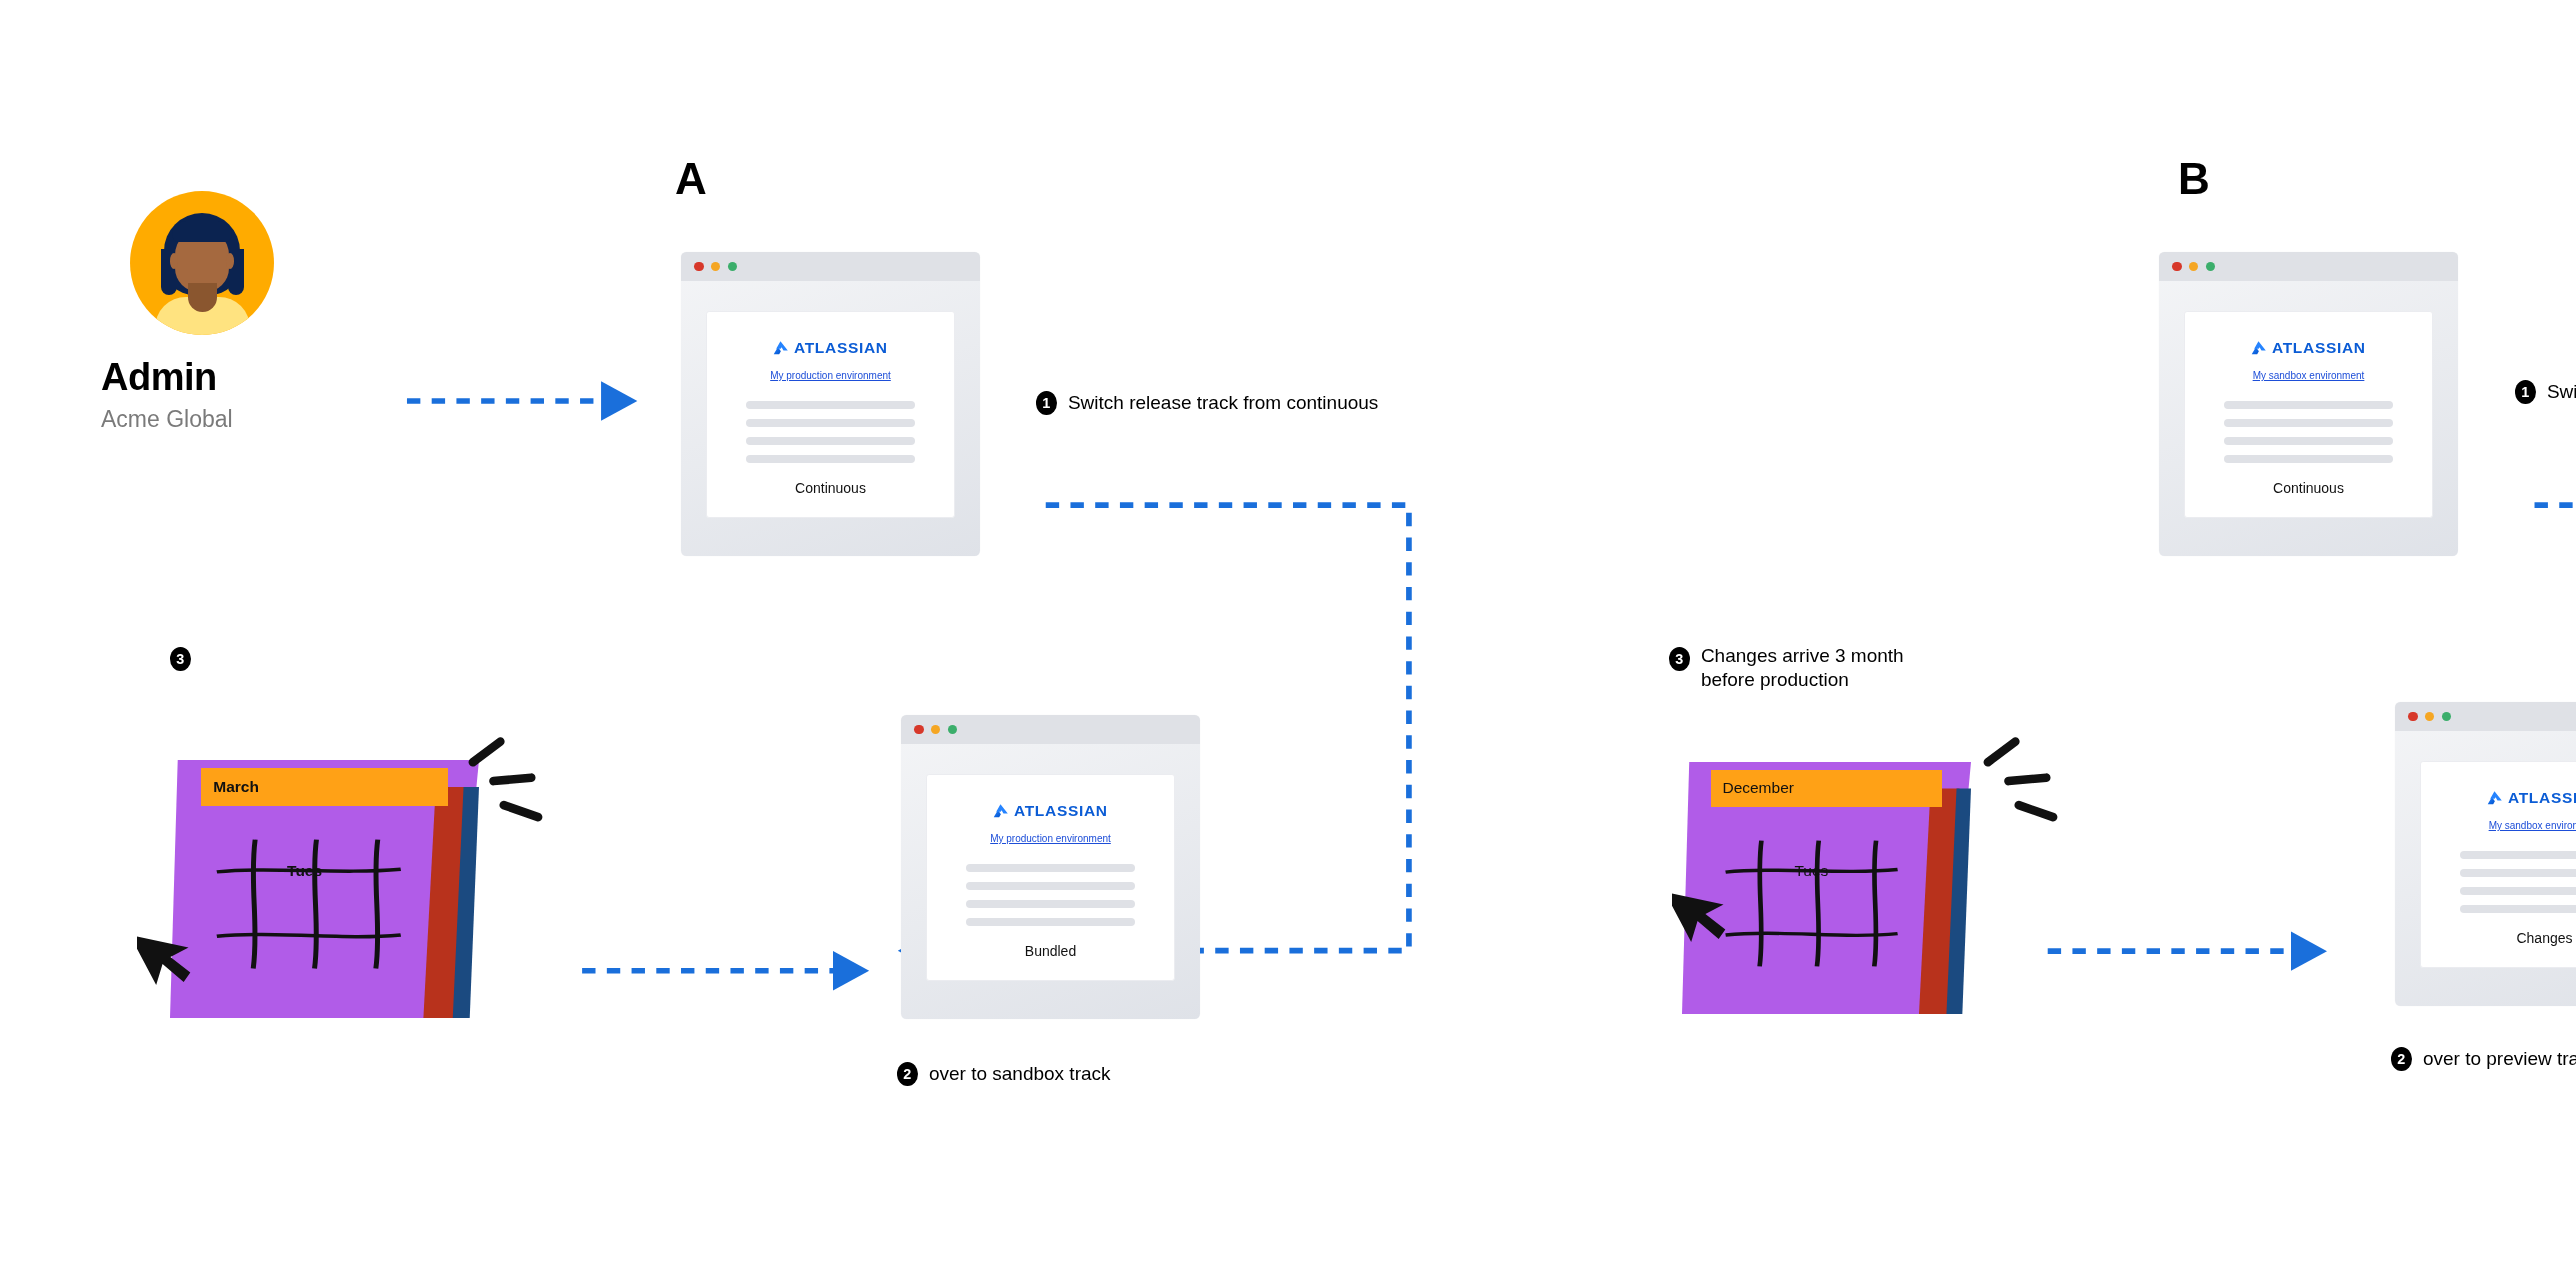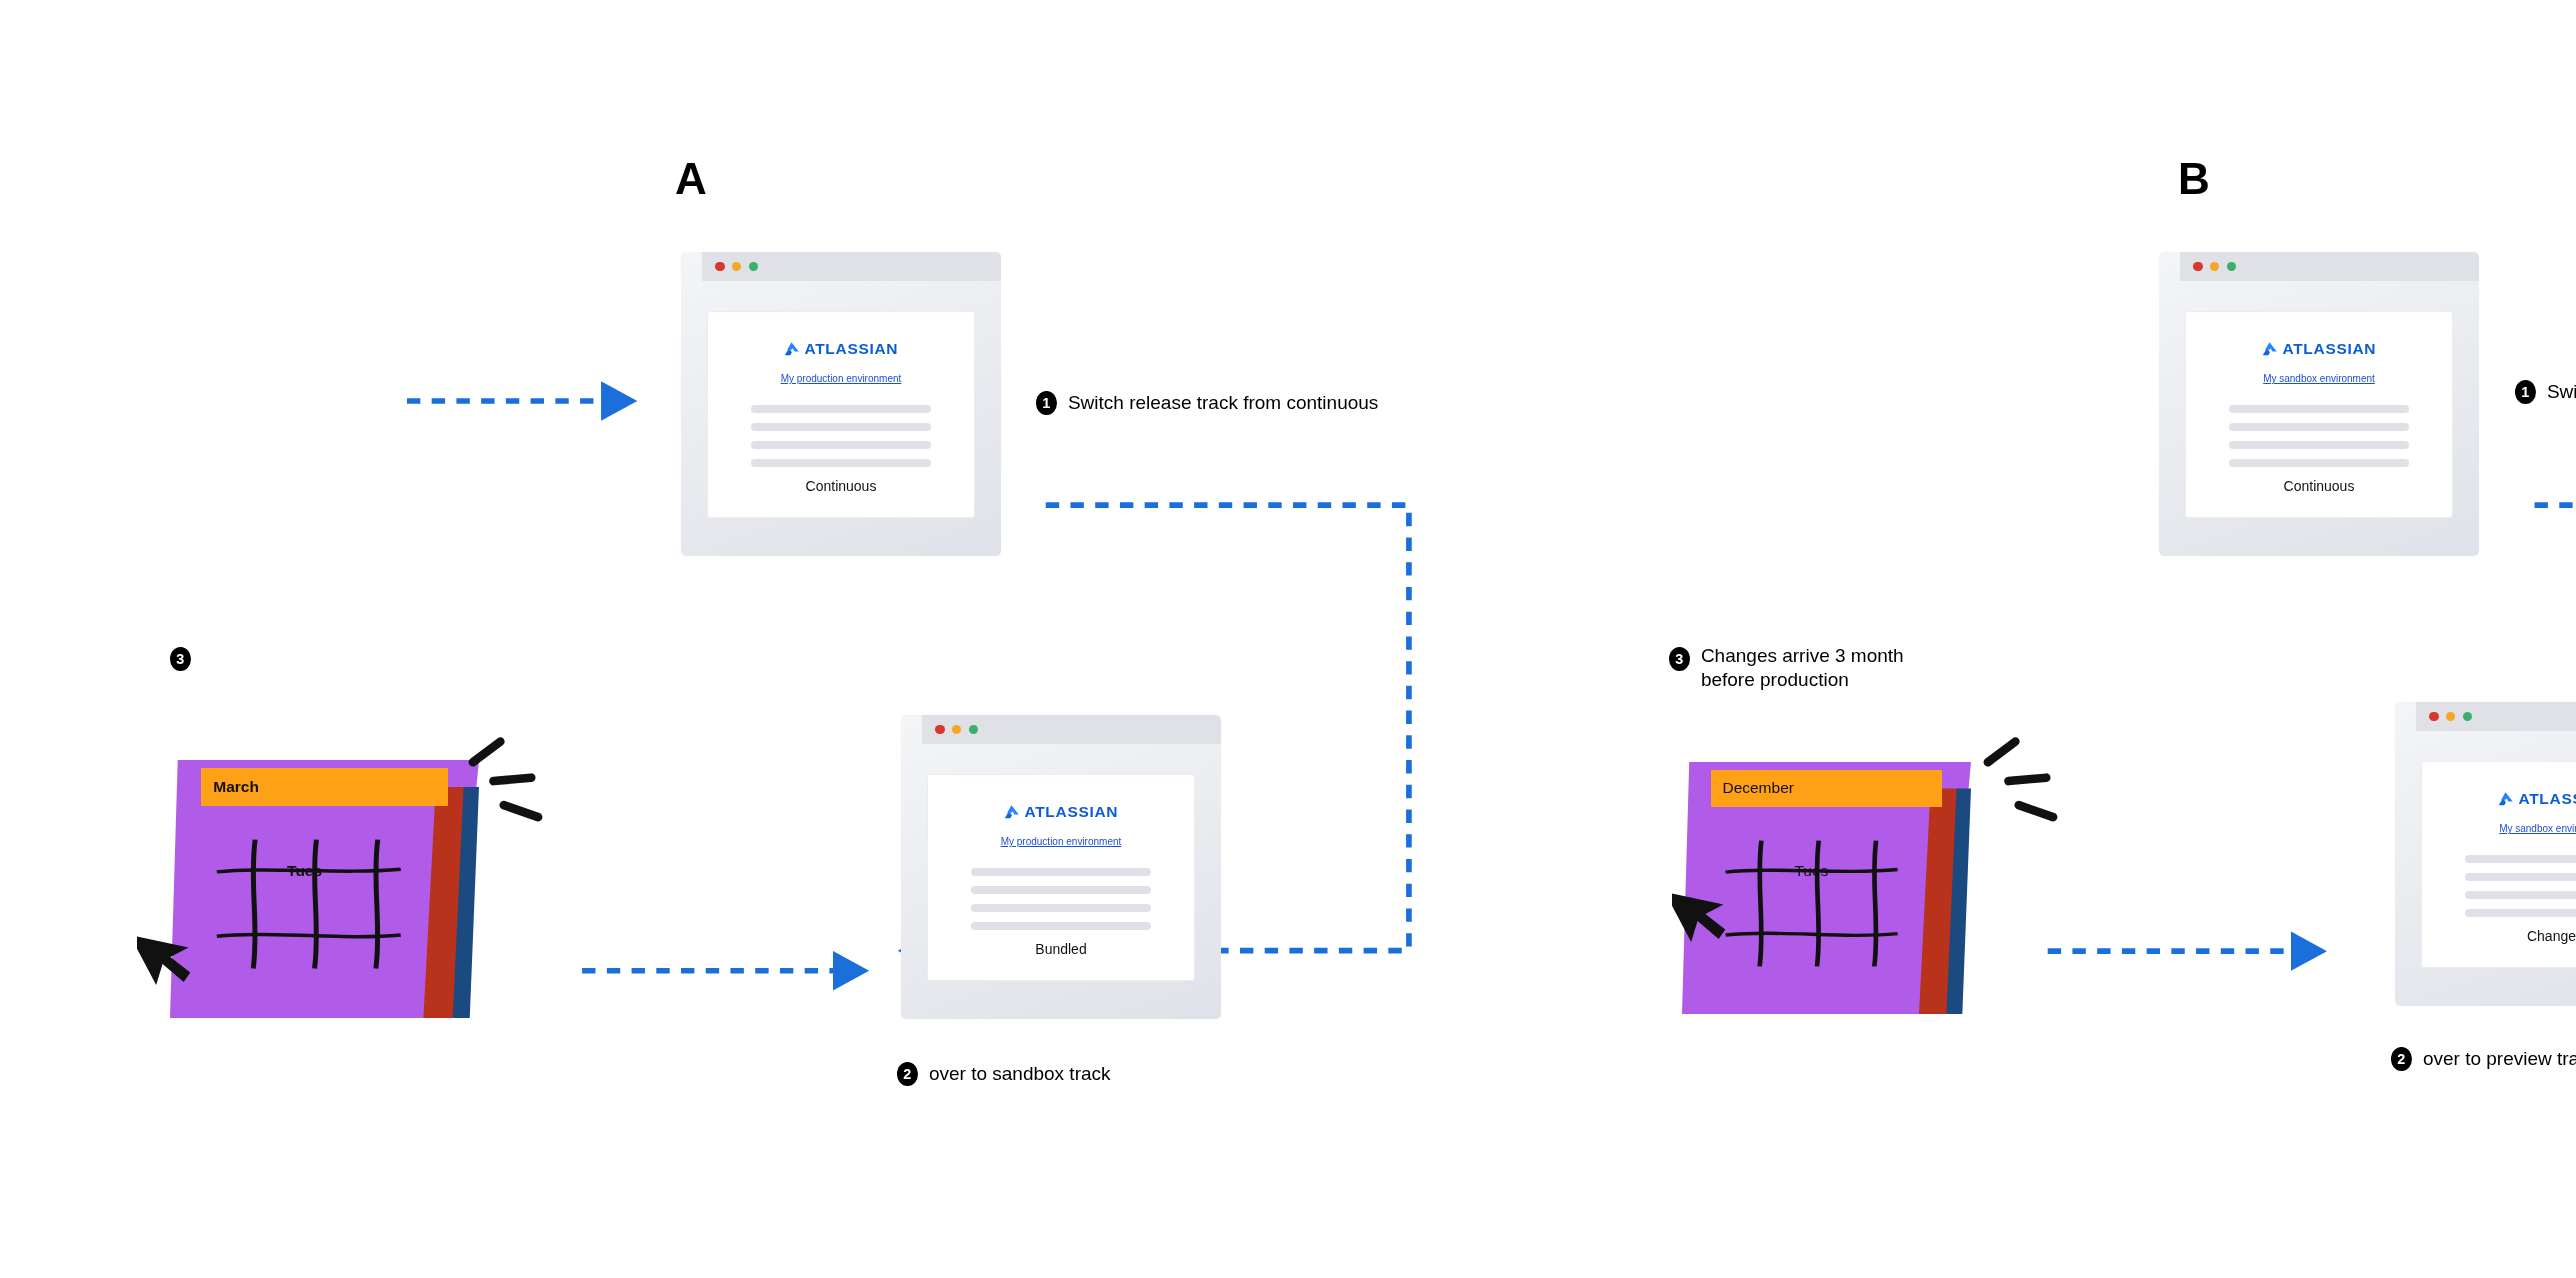--- a/index.html
+++ b/index.html
@@ -57,21 +57,20 @@
     position:absolute;font-size:44px;font-weight:700;color:#000;line-height:1;
   }
 
   
   .browser{
     position:absolute;
     background:linear-gradient(160deg,#f4f5f7 0%,#dfe2e8 100%);
     border-radius:5.2px;
     box-shadow:0 0 0 0.5px rgba(0,0,0,0.02);
     overflow:hidden;
-    padding-left:21px;
   }
   .browser-chrome{
     height:9.6%;background:#dfe1e6;display:flex;align-items:center;
     padding-left:4.5%;gap:2.6%;
   }
   .dot{width:9.3px;height:9.3px;border-radius:50%;}
   .dot.red{background:#D7382A;}
   .dot.yellow{background:#F5A623;}
   .dot.green{background:#3BAE6B;}
   .browser-card{
@@ -171,20 +170,36 @@
 
     <path d="M2030,980 L2735,980 L2735,1845 L1800,1845" stroke="#1A6FDB" stroke-width="11" stroke-dasharray="26 22" fill="none" marker-end="url(#ah-l)"></path>
 
     <path d="M1130,1884 L1630,1884" stroke="#1A6FDB" stroke-width="11" stroke-dasharray="26 22" fill="none" marker-end="url(#ah-r)"></path>
 
     <path d="M4920,980 L5620,980 L5620,1845 L5290,1845" stroke="#1A6FDB" stroke-width="11" stroke-dasharray="26 22" fill="none" marker-end="url(#ah-l)"></path>
 
     <path d="M3975,1846 L4460,1846" stroke="#1A6FDB" stroke-width="11" stroke-dasharray="26 22" fill="none" marker-end="url(#ah-r)"></path>
   </svg>
 
+  <div class="persona">
+    <div class="avatar">
+      <div class="av-hair"></div>
+      <div class="av-hair-l"></div>
+      <div class="av-hair-r"></div>
+      <div class="av-face"></div>
+      <div class="av-ear-l"></div>
+      <div class="av-ear-r"></div>
+      <div class="av-fringe"></div>
+      <div class="av-neck"></div>
+      <div class="av-body"></div>
+      <div class="av-collar"></div>
+    </div>
+    <div class="persona-name">Admin</div>
+    <div class="persona-org">Acme Global</div>
+  </div>
 
   <div class="section-letter" style="left:675px;top:157px;">A</div>
   <div class="section-letter" style="left:2178px;top:157px;">B</div>
 
   <div class="browser" style="left:681px;top:252px;width:299px;height:304px;">
     <div class="browser-chrome">
       <span class="dot red"></span>
       <span class="dot yellow"></span>
       <span class="dot green"></span>
     </div>

